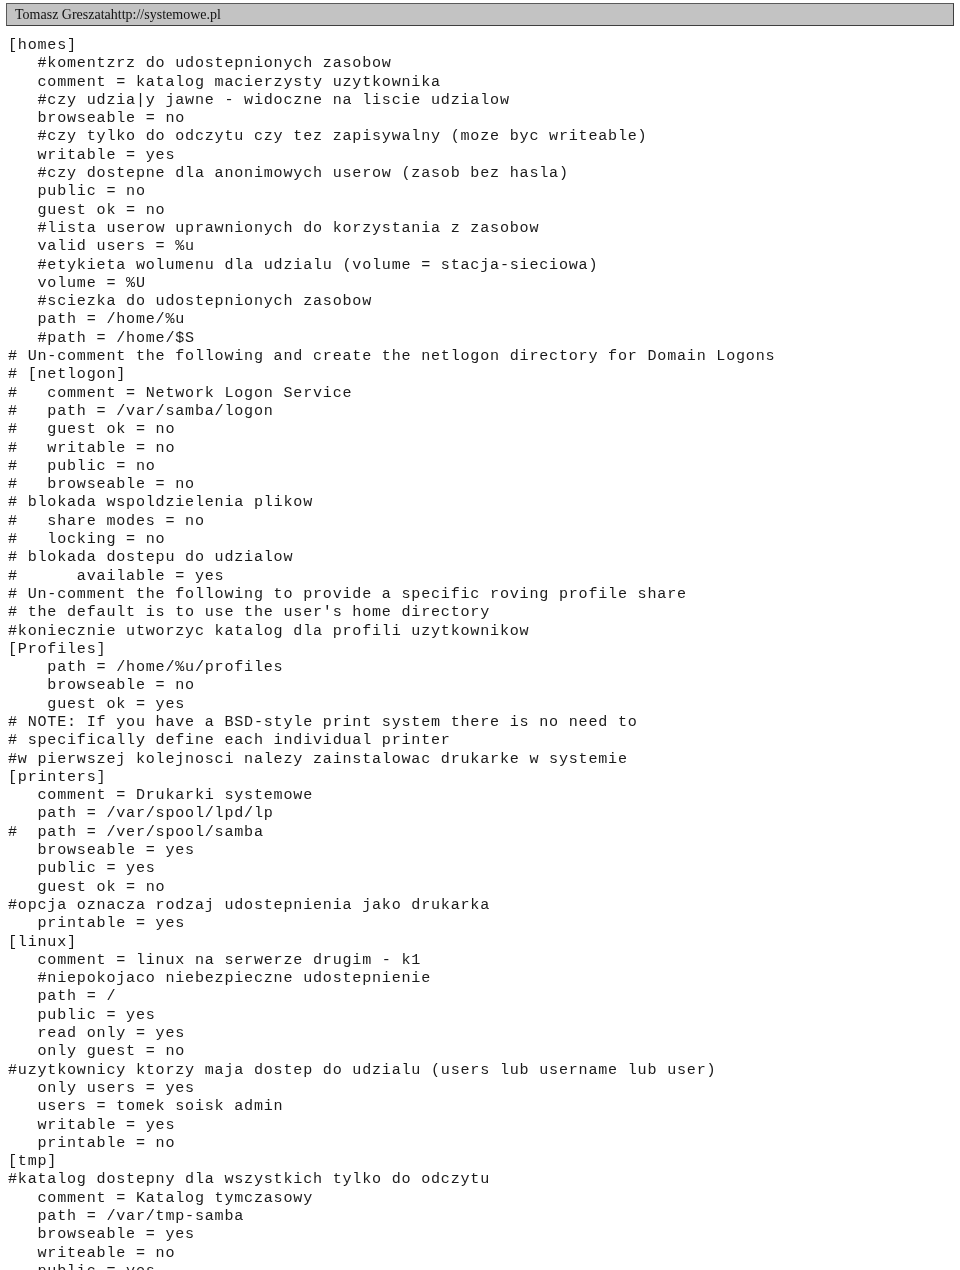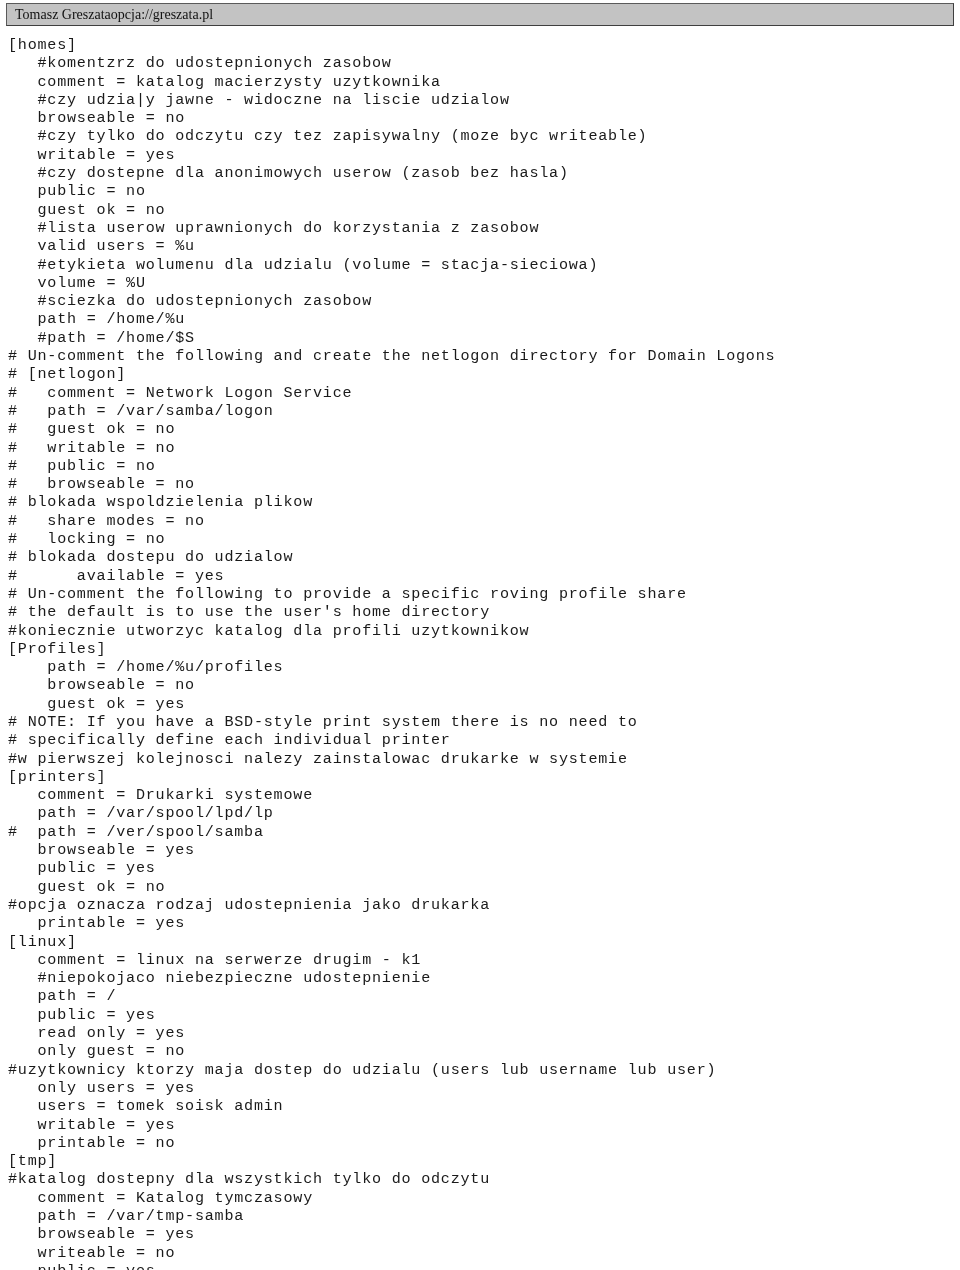--- a/index.html
+++ b/index.html
@@ -79,18 +79,18 @@
     font-family: "Liberation Mono", "DejaVu Sans Mono", monospace;
   }
 </style>
 </head>
 <body>
 
 <div class="page">
 
   <div class="page-header">
     <span class="hdr-left">Tomasz Greszata</span>
-    <span class="hdr-right">opcja://greszata.pl</span>
+    <span class="hdr-right">http://systemowe.pl</span>
   </div>
 
   <div class="code-body"><div class="code-line">[homes]</div><div class="code-line">   #komentzrz do udostepnionych zasobow</div><div class="code-line">   comment = katalog macierzysty uzytkownika</div><div class="code-line">   #czy udzia|y jawne - widoczne na liscie udzialow</div><div class="code-line">   browseable = no</div><div class="code-line">   #czy tylko do odczytu czy tez zapisywalny (moze byc writeable)</div><div class="code-line">   writable = yes</div><div class="code-line">   #czy dostepne dla anonimowych userow (zasob bez hasla)</div><div class="code-line">   public = no</div><div class="code-line">   guest ok = no</div><div class="code-line">   #lista userow uprawnionych do korzystania z zasobow</div><div class="code-line">   valid users = %u</div><div class="code-line">   #etykieta wolumenu dla udzialu (volume = stacja-sieciowa)</div><div class="code-line">   volume = %U</div><div class="code-line">   #sciezka do udostepnionych zasobow</div><div class="code-line">   path = /home/%u</div><div class="code-line">   #path = /home/$S</div><div class="code-line"># Un-comment the following and create the netlogon directory for Domain Logons</div><div class="code-line"># [netlogon]</div><div class="code-line">#   comment = Network Logon Service</div><div class="code-line">#   path = /var/samba/logon</div><div class="code-line">#   guest ok = no</div><div class="code-line">#   writable = no</div><div class="code-line">#   public = no</div><div class="code-line">#   browseable = no</div><div class="code-line"># blokada wspoldzielenia plikow</div><div class="code-line">#   share modes = no</div><div class="code-line">#   locking = no</div><div class="code-line"># blokada dostepu do udzialow</div><div class="code-line">#      available = yes</div><div class="code-line"># Un-comment the following to provide a specific roving profile share</div><div class="code-line"># the default is to use the user's home directory</div><div class="code-line">#koniecznie utworzyc katalog dla profili uzytkownikow</div><div class="code-line">[Profiles]</div><div class="code-line">    path = /home/%u/profiles</div><div class="code-line">    browseable = no</div><div class="code-line">    guest ok = yes</div><div class="code-line"># NOTE: If you have a BSD-style print system there is no need to</div><div class="code-line"># specifically define each individual printer</div><div class="code-line">#w pierwszej kolejnosci nalezy zainstalowac drukarke w systemie</div><div class="code-line">[printers]</div><div class="code-line">   comment = Drukarki systemowe</div><div class="code-line">   path = /var/spool/lpd/lp</div><div class="code-line">#  path = /ver/spool/samba</div><div class="code-line">   browseable = yes</div><div class="code-line">   public = yes</div><div class="code-line">   guest ok = no</div><div class="code-line">#opcja oznacza rodzaj udostepnienia jako drukarka</div><div class="code-line">   printable = yes</div><div class="code-line">[linux]</div><div class="code-line">   comment = linux na serwerze drugim - k1</div><div class="code-line">   #niepokojaco niebezpieczne udostepnienie</div><div class="code-line">   path = /</div><div class="code-line">   public = yes</div><div class="code-line">   read only = yes</div><div class="code-line">   only guest = no</div><div class="code-line">#uzytkownicy ktorzy maja dostep do udzialu (users lub username lub user)</div><div class="code-line">   only users = yes</div><div class="code-line">   users = tomek soisk admin</div><div class="code-line">   writable = yes</div><div class="code-line">   printable = no</div><div class="code-line">[tmp]</div><div class="code-line">#katalog dostepny dla wszystkich tylko do odczytu</div><div class="code-line">   comment = Katalog tymczasowy</div><div class="code-line">   path = /var/tmp-samba</div><div class="code-line">   browseable = yes</div><div class="code-line">   writeable = no</div><div class="code-line">   public = yes</div></div>
 
 </div>
 
 </body></html>

